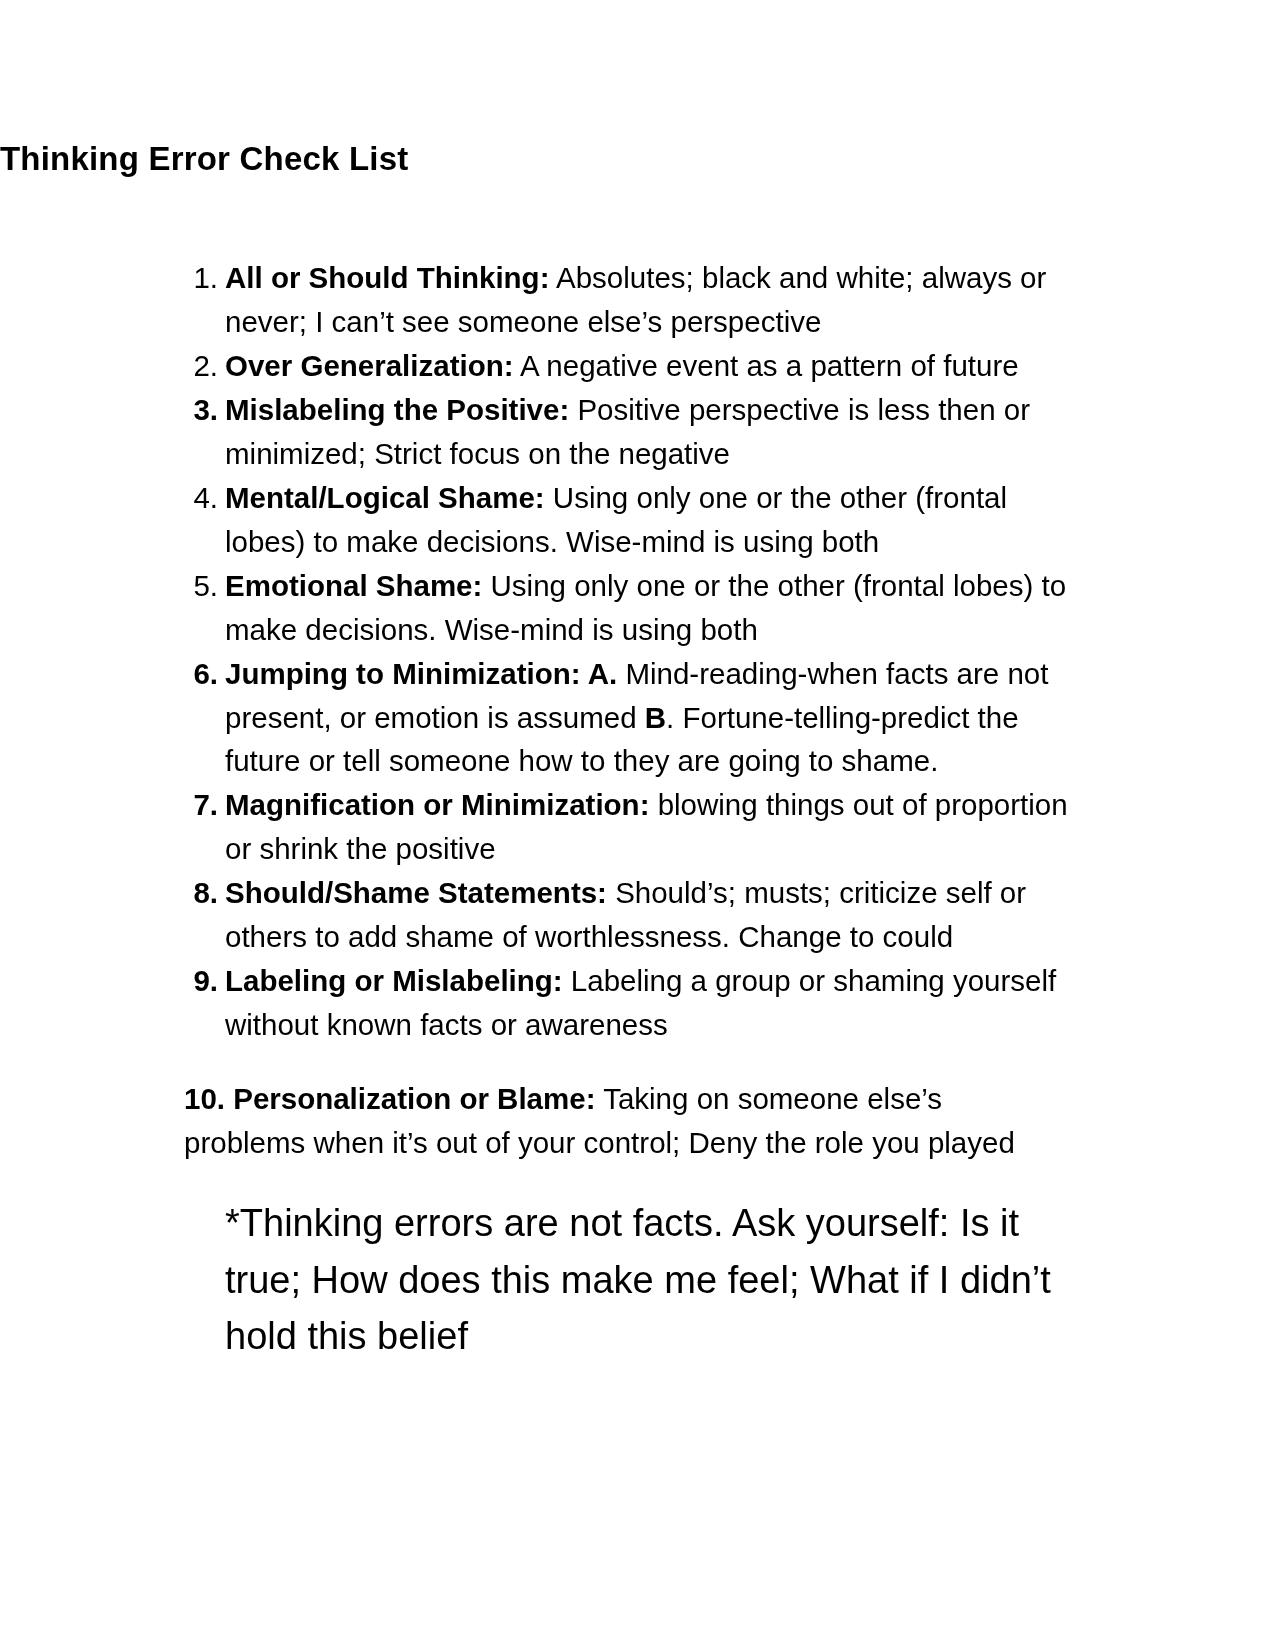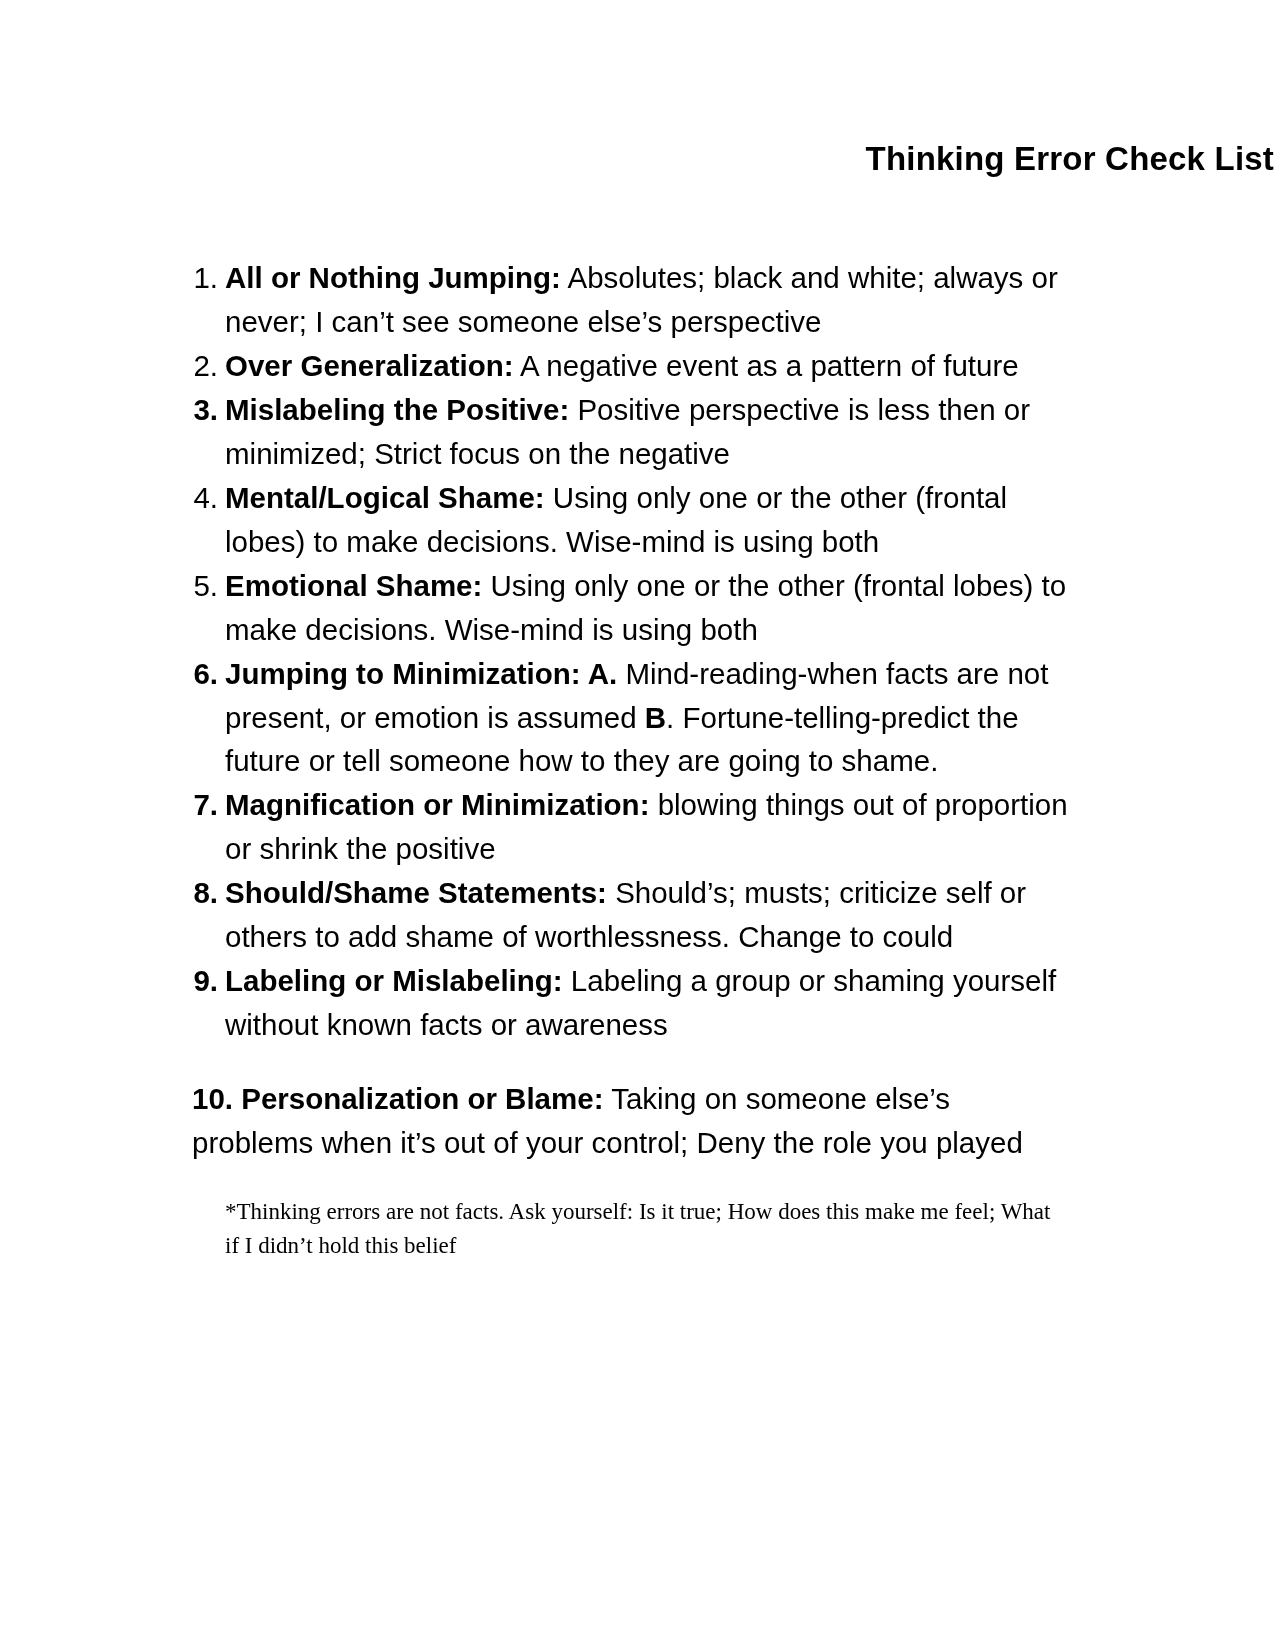--- a/index.html
+++ b/index.html
@@ -16,21 +16,21 @@
   }
   .page {
     position: relative;
     width: 1274px;
     height: 1636px;
     box-sizing: border-box;
     padding: 0;
     overflow: hidden;
   }
   .doc-title {
-    text-align: right;
+    text-align: left;
     font-size: 33px;
     font-weight: bold;
     letter-spacing: 0.2px;
     margin: 0;
     padding-top: 140px;
   }
   .list-block {
     margin: 0;
     padding: 0 200px 0 180px;
     margin-top: 78px;
@@ -62,49 +62,48 @@
   }
   ol.items > li .rest {
     font-weight: normal;
   }
   .inline-b {
     font-weight: bold;
   }
   .item-flat {
     font-size: 29.5px;
     line-height: 1.49;
-    margin: 12px;
+    margin: 4px;
     padding: 0 200px 0 180px;
     margin-top: 30px;
     text-indent: 0;
   }
   .item-flat .term {
     font-weight: bold;
   }
   .note {
-    font-size: 23px;
+    font-size: 38px;
     line-height: 1.49;
     margin: 0;
     padding: 0 220px 0 225px;
     margin-top: 30px;
-    font-family: Liberation Serif, serif;
   }
 </style>
 </head>
 <body>
 
 <div class="page">
 
   <h1 class="doc-title">Thinking Error Check List</h1>
 
   <div class="list-block">
     <ol class="items">
 
       <li>
-        <span class="num">1.</span><span class="term">All or Nothing Jumping:</span><span class="rest"> Absolutes; black and white; always or never; I can’t see someone else’s perspective</span>
+        <span class="num">1.</span><span class="term">All or Should Thinking:</span><span class="rest"> Absolutes; black and white; always or never; I can’t see someone else’s perspective</span>
       </li>
 
       <li>
         <span class="num">2.</span><span class="term">Over Generalization:</span><span class="rest"> A negative event as a pattern of future</span>
       </li>
 
       <li>
         <span class="num bold">3.</span><span class="term">Mislabeling the Positive:</span><span class="rest"> Positive perspective is less then or minimized; Strict focus on the negative</span>
       </li>
 

